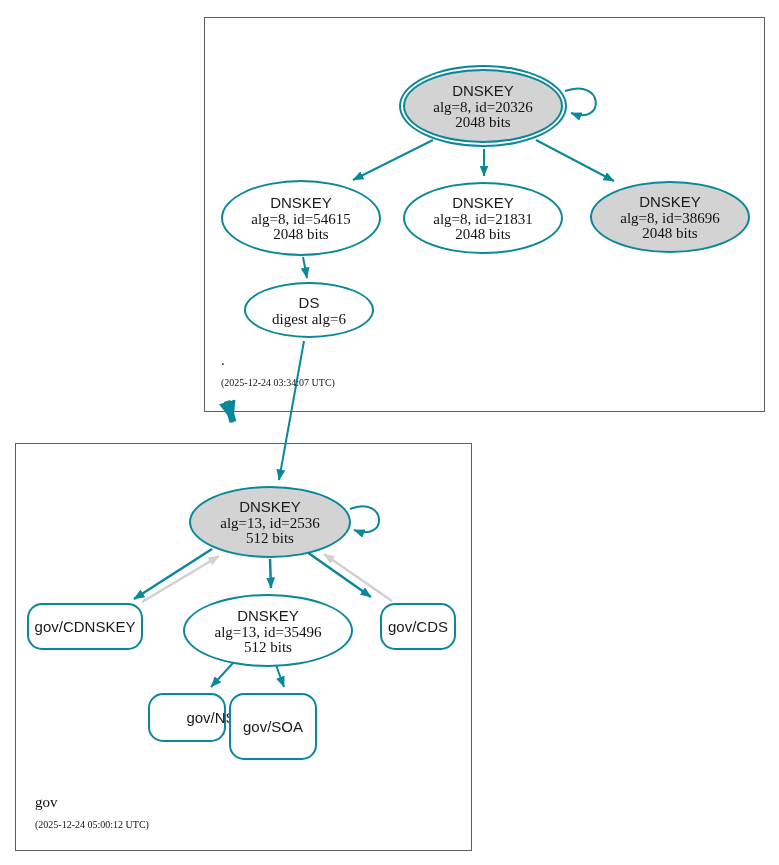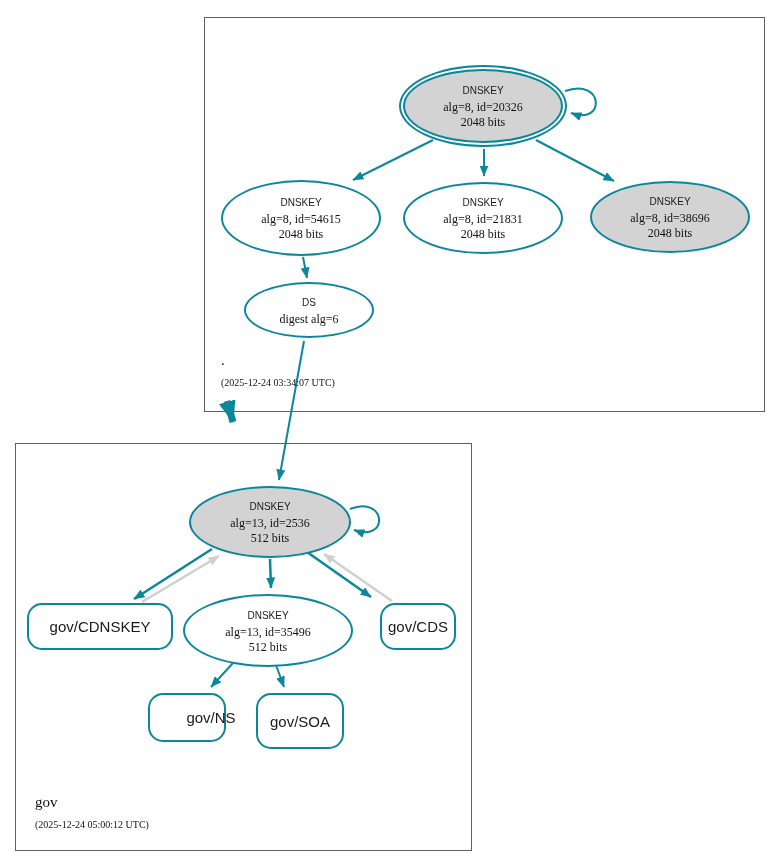--- a/index.html
+++ b/index.html
@@ -6,22 +6,22 @@
   .canvas { position:relative; width:779px; height:865px; background:#ffffff; overflow:hidden;
             font-family:"Liberation Serif", serif; }
   .cluster { position:absolute; border:1px solid #606060; background:#ffffff; z-index:0; }
   .edges { position:absolute; left:0; top:0; z-index:1; }
   .node { position:absolute; display:flex; flex-direction:column; align-items:center;
           justify-content:center; text-align:center; z-index:2; box-sizing:border-box; }
   .ellipse { border:2px solid #0a879a; border-radius:50%; background:#ffffff; }
   .ellipse.gray { background:#d3d3d3; }
   .ellipse.double { box-shadow: 0 0 0 2px #ffffff, 0 0 0 4px #0a879a; }
   .rrset { border:2px solid #0a879a; border-radius:15px; background:#ffffff; }
-  .node-title { font-family:"Liberation Sans", sans-serif; font-size:10px; color:#1a1a1a; line-height:18px; }
-  .node-detail { font-family:"Liberation Serif", serif; font-size:12px; color:#111; line-height:15px; }
+  .node-title { font-family:"Liberation Sans", sans-serif; font-size:15px; color:#1a1a1a; line-height:18px; }
+  .node-detail { font-family:"Liberation Serif", serif; font-size:15px; color:#111; line-height:15px; }
   .rrset-label { font-family:"Liberation Sans", sans-serif; font-size:15px; color:#1a1a1a; }
   .zone-label { position:absolute; z-index:2; font-family:"Liberation Serif", serif;
                 font-size:15px; color:#111; }
   .zone-label .zone-name { margin-bottom:8px; }
   .zone-label .zone-ts { font-size:10px; }
 </style>
 </head>
 <body>
 
 <div class="canvas">
@@ -95,39 +95,39 @@
     <div class="zone-name">.</div>
     <div class="zone-ts">(2025-12-24 03:34:07 UTC)</div>
   </div>
 
   <div class="node ellipse gray" style="left:189px; top:486px; width:162px; height:72px;">
     <div class="node-title">DNSKEY</div>
     <div class="node-detail">alg=13, id=2536</div>
     <div class="node-detail">512 bits</div>
   </div>
 
-  <div class="node rrset" style="left:27px; top:603px; width:146px; height:47px;">
+  <div class="node rrset" style="left:27px; top:603px; width:116px; height:47px;">
     <div class="rrset-label">gov/CDNSKEY</div>
   </div>
 
   <div class="node ellipse" style="left:183px; top:594px; width:170px; height:73px;">
     <div class="node-title">DNSKEY</div>
     <div class="node-detail">alg=13, id=35496</div>
     <div class="node-detail">512 bits</div>
   </div>
 
   <div class="node rrset" style="left:380px; top:603px; width:76px; height:47px;">
     <div class="rrset-label">gov/CDS</div>
   </div>
 
   <div class="node rrset" style="left:148px; top:693px; width:78px; height:49px;padding-left:48px;">
     <div class="rrset-label">gov/NS</div>
   </div>
 
-  <div class="node rrset" style="left:256px; top:693px; width:88px; height:56px;">
+  <div class="node rrset" style="left:229px; top:693px; width:88px; height:67px;">
     <div class="rrset-label">gov/SOA</div>
   </div>
 
   <div class="zone-label" style="left:35px; top:794px;">
     <div class="zone-name">gov</div>
     <div class="zone-ts">(2025-12-24 05:00:12 UTC)</div>
   </div>
 
 </div>
 

